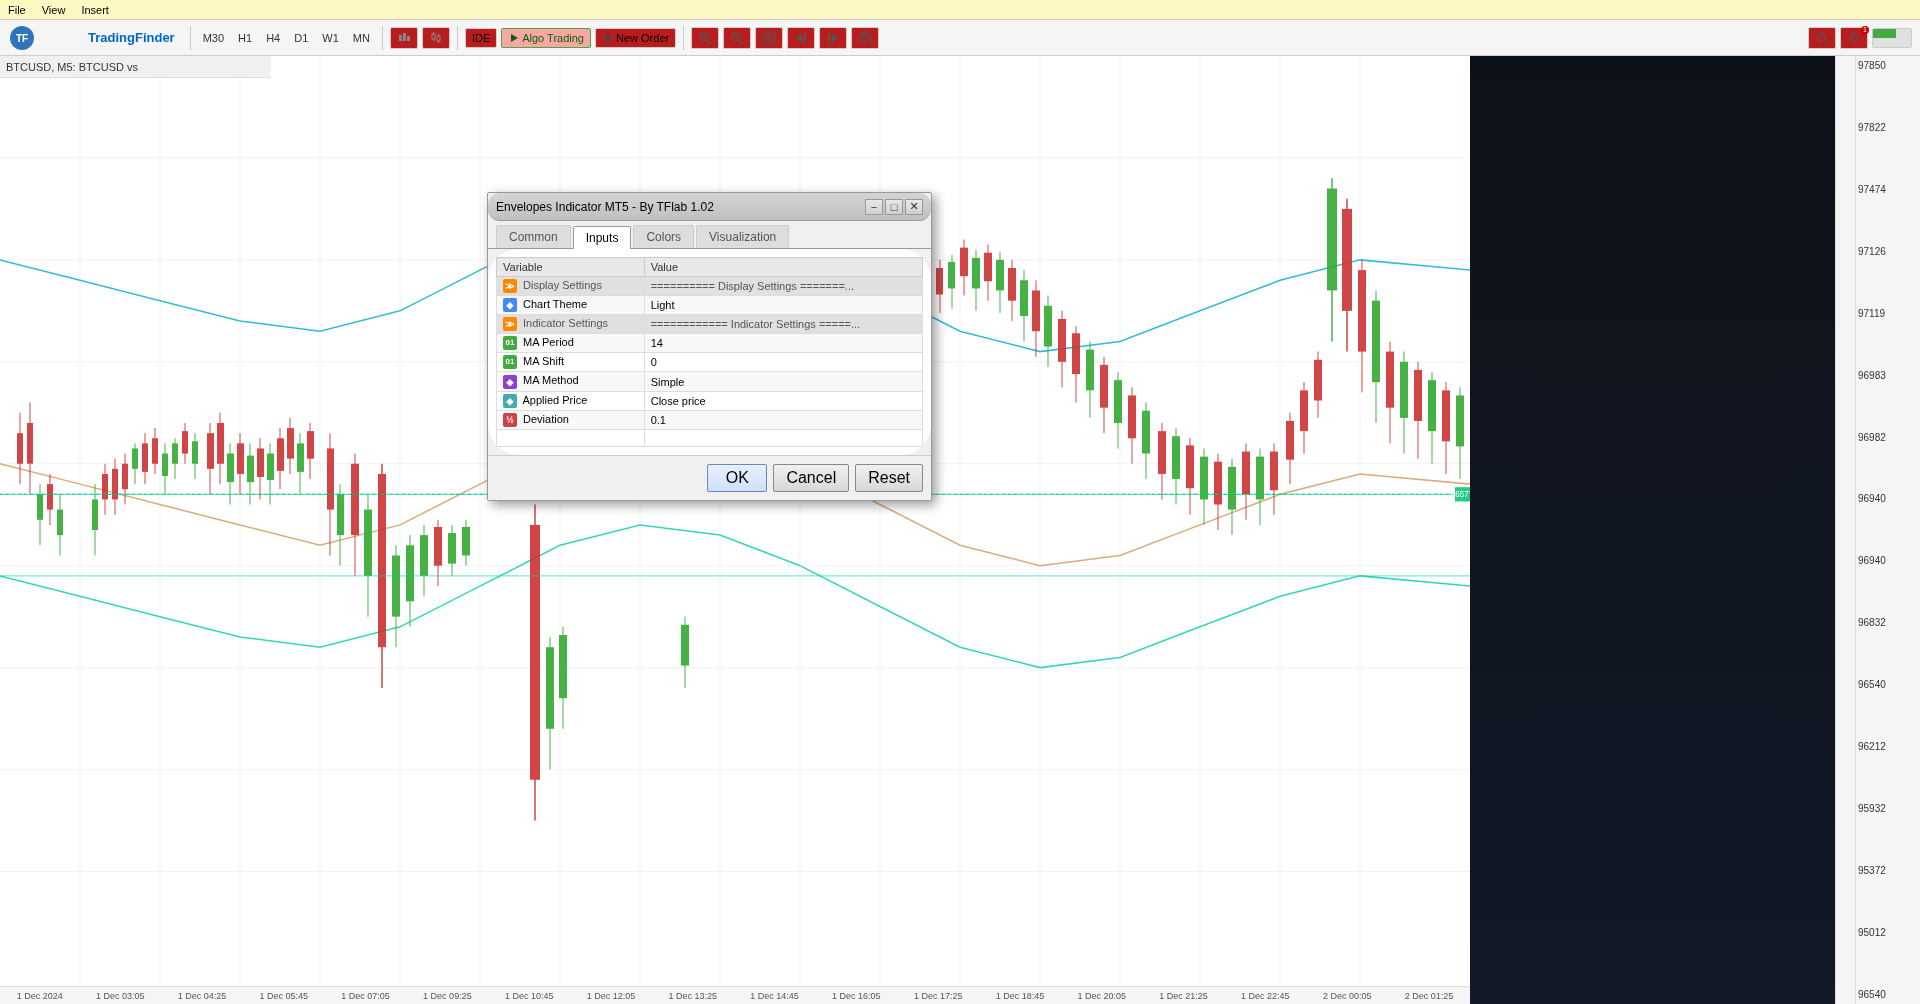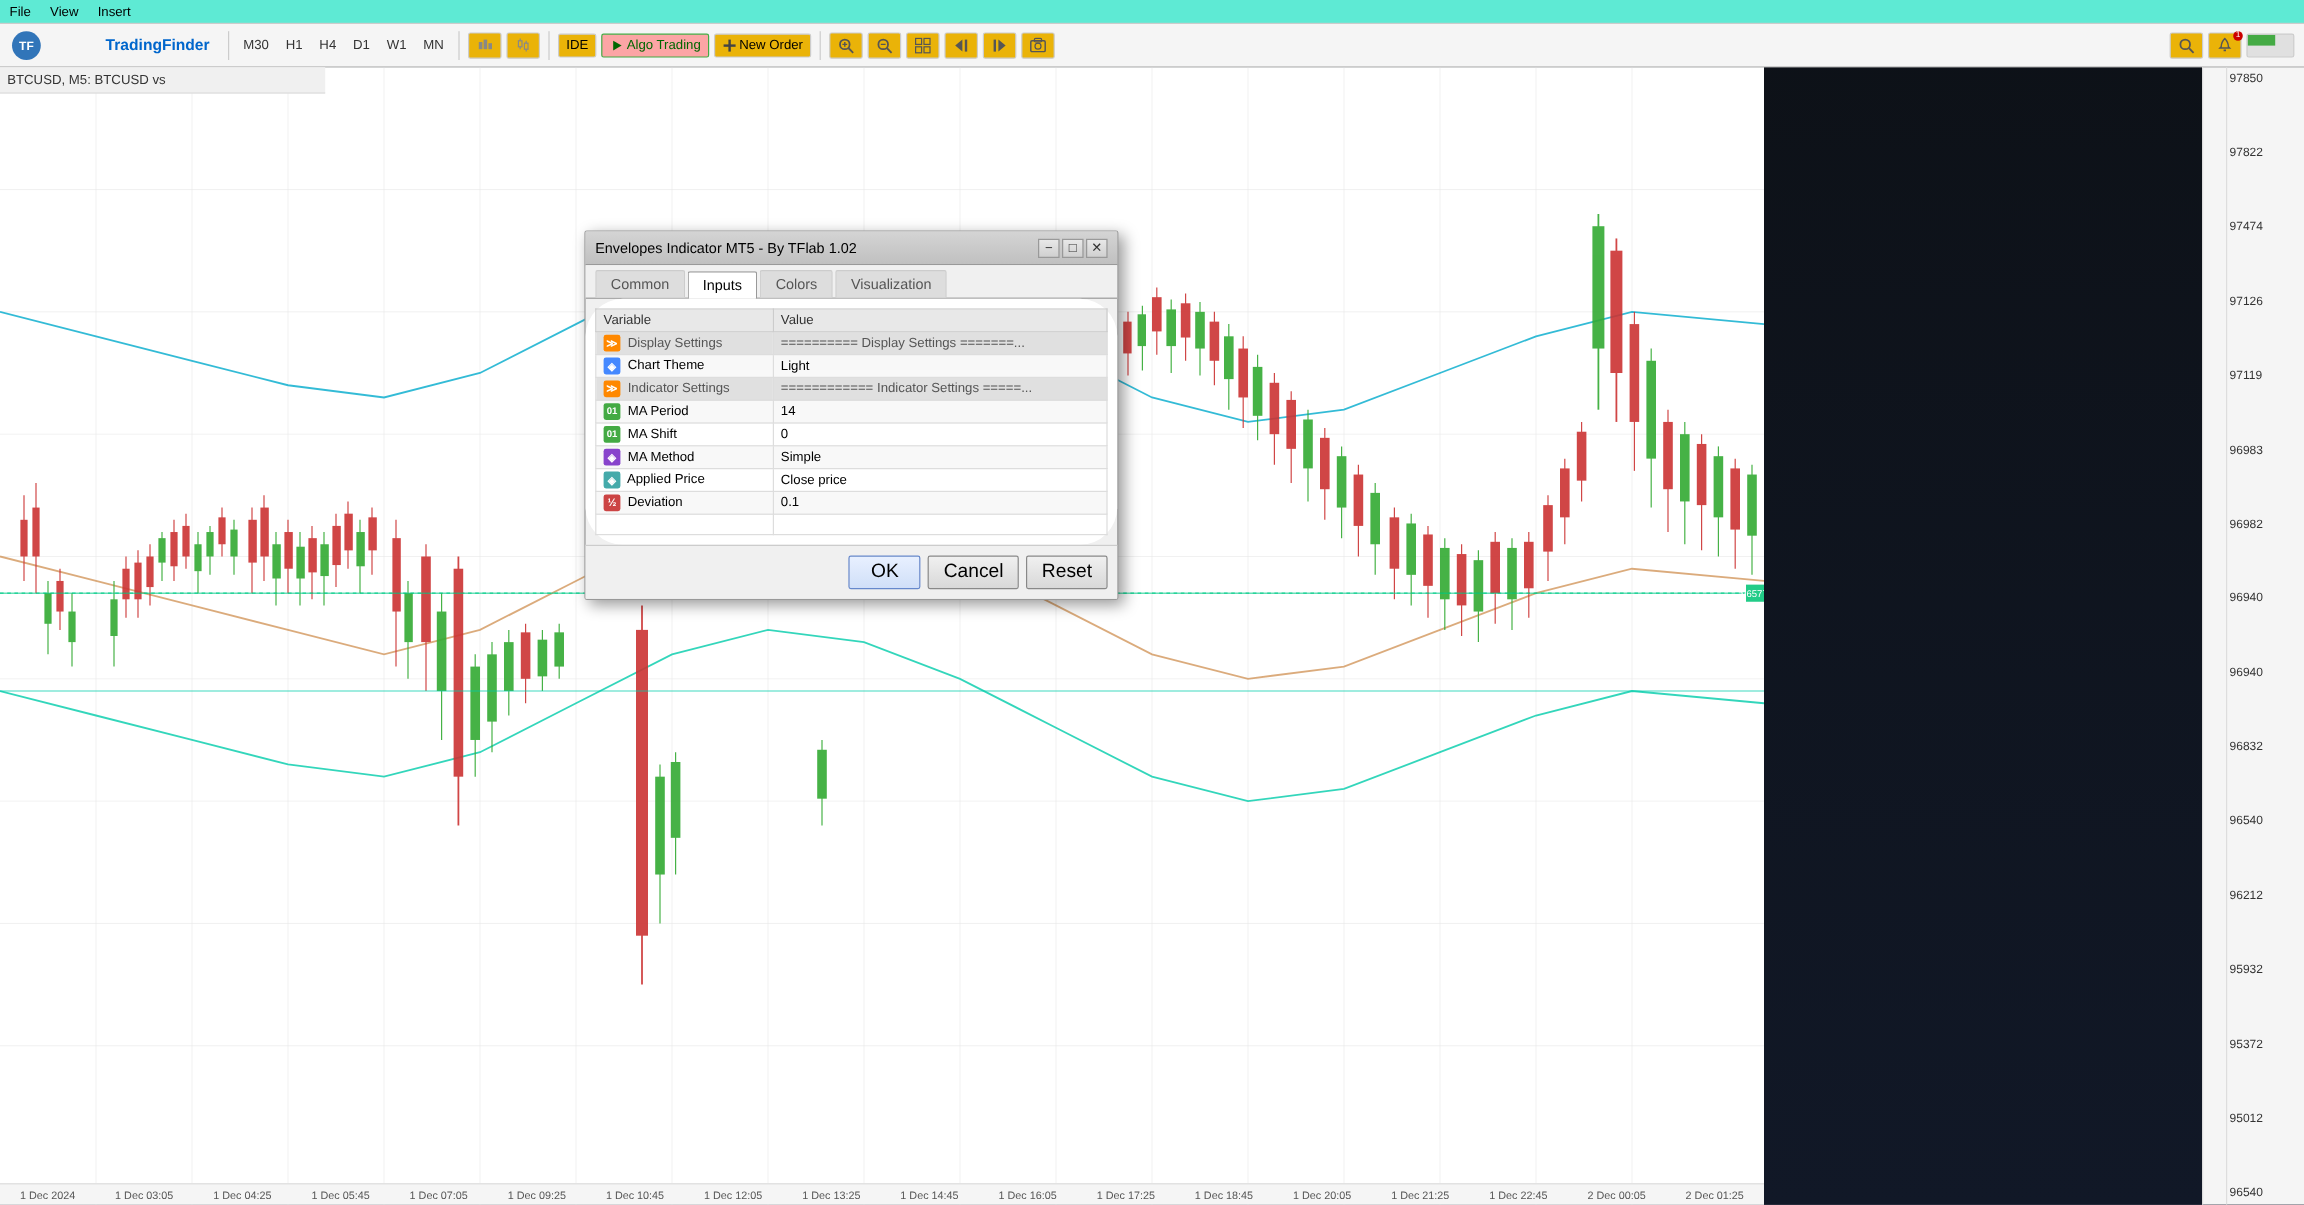--- a/index.html
+++ b/index.html
@@ -7,39 +7,39 @@
 
     
     .chart-bg {
       position: absolute; top: 0; left: 0; width: 100%; height: 100%;
       background: linear-gradient(180deg, #0d1117 0%, #111827 100%);
     }
 
     
     .menu-bar {
       position: absolute; top: 0; left: 0; width: 100%; height: 20px;
-      background: #5eead4; display: flex; align-items: center;
+      background: #fef9c3; display: flex; align-items: center;
       border-bottom: 1px solid #ccc; z-index: 10;
     }
     .menu-bar-item {
       padding: 2px 8px; font-size: 11px; color: #000; cursor: pointer;
     }
 
     
     .toolbar {
       position: absolute; top: 20px; left: 0; width: 100%; height: 36px;
       background: #f5f5f5; border-bottom: 1px solid #ccc;
       display: flex; align-items: center; gap: 4px; padding: 0 8px; z-index: 10;
     }
     .toolbar-logo {
       display: flex; align-items: center; gap: 4px; margin-right: 8px;
     }
     .toolbar-logo-text { font-size: 13px; font-weight: bold; color: #0066cc; margin-left: 48px; }
     .toolbar-btn {
-      padding: 3px 6px; font-size: 11px; background: #eab308;
+      padding: 3px 6px; font-size: 11px; background: #b91c1c;
       border: 1px solid #ccc; border-radius: 2px; cursor: pointer;
       display: flex; align-items: center; gap: 2px; white-space: nowrap;
     }
     .toolbar-sep { width: 1px; height: 24px; background: #ccc; margin: 0 3px; }
     .toolbar-tf-btn {
       padding: 3px 5px; font-size: 11px; background: transparent;
       border: none; cursor: pointer; color: #333;
       border-radius: 2px;
     }
 
@@ -86,21 +86,21 @@
       width: 445px; background: #f0f0f0;
       border: 1px solid #999; box-shadow: 4px 4px 12px rgba(0,0,0,0.4);
       border-radius: 2px;
     }
 
     
     .dialog-titlebar {
       height: 28px; background: linear-gradient(180deg, #d4d4d4 0%, #c0c0c0 100%);
       border-bottom: 1px solid #999;
       display: flex; align-items: center; justify-content: space-between;
-      padding: 0 8px; cursor: move;
+      padding: 0 8px; cursor: move; border-radius: 12px;
     }
     .dialog-title { font-size: 12px; color: #000; font-weight: normal; }
     .dialog-controls { display: flex; gap: 2px; }
     .dialog-ctrl-btn {
       width: 18px; height: 16px; border: 1px solid #999;
       background: linear-gradient(180deg, #e8e8e8 0%, #d0d0d0 100%);
       display: flex; align-items: center; justify-content: center;
       font-size: 11px; cursor: pointer; color: #333;
     }
 

